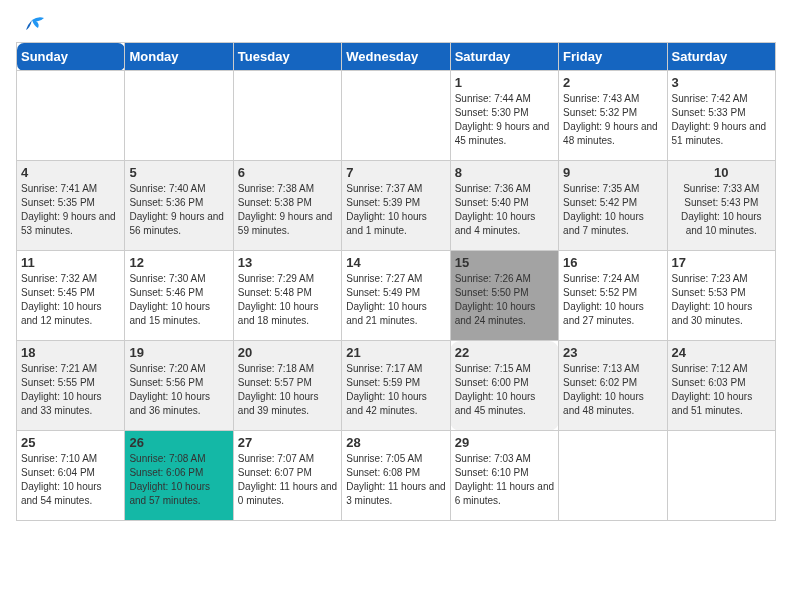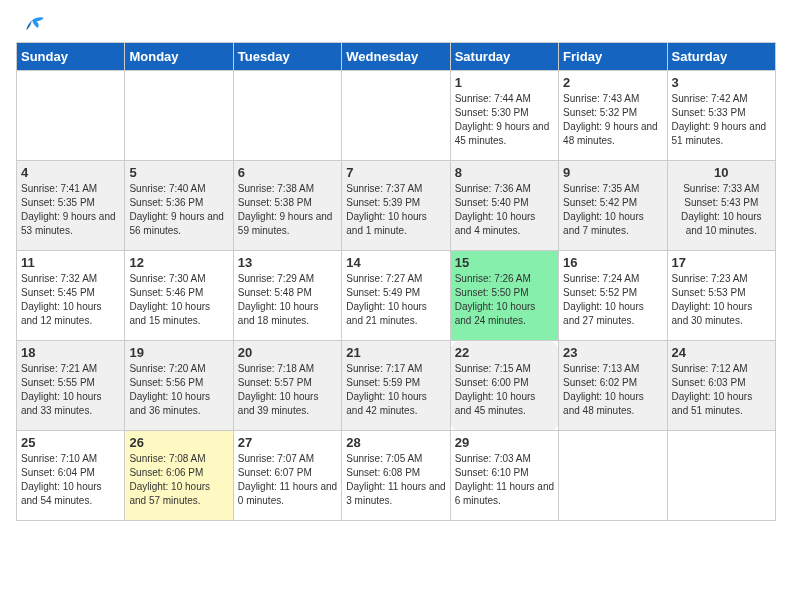--- a/index.html
+++ b/index.html
@@ -74,21 +74,21 @@
     }
     .empty-cell {
       background: #f9f9f9;
     }
     tr:nth-child(even) td {
       background-color: #f5f5f5;
     }
     tr:nth-child(odd) td {
       background-color: #ffffff;
     }
-    th:first-child { border-radius: 0; }
+    th:first-child { border-radius: 7px; }
   </style>
 </head>
 <body>
 
 <div class="header">
   <div class="logo">
     <div class="logo-line1">
       <span style="font-size:22px; font-weight:bold; color:#333;"></span>
       <svg width="28" height="22" viewBox="0 0 28 22">
         <path d="M14 4 Q20 0 26 2 Q22 6 18 5 Q22 8 20 12 Q16 10 14 4Z" fill="#2196F3"></path>
@@ -216,21 +216,21 @@
 Daylight: 10 hours
 and 18 minutes.</div>
         </td>
         <td style="background-color: rgb(255, 255, 255);">
           <span class="day-number">14</span>
           <div class="day-info">Sunrise: 7:27 AM
 Sunset: 5:49 PM
 Daylight: 10 hours
 and 21 minutes.</div>
         </td>
-        <td style="background-color: #86efac;">
+        <td style="background-color: #a3a3a3;">
           <span class="day-number">15</span>
           <div class="day-info">Sunrise: 7:26 AM
 Sunset: 5:50 PM
 Daylight: 10 hours
 and 24 minutes.</div>
         </td>
         <td style="background-color: rgb(255, 255, 255);">
           <span class="day-number">16</span>
           <div class="day-info">Sunrise: 7:24 AM
 Sunset: 5:52 PM
@@ -297,21 +297,21 @@
         </td>
       </tr>
       <tr>
         <td style="background-color: rgb(255, 255, 255); margin-top: 24px;">
           <span class="day-number">25</span>
           <div class="day-info">Sunrise: 7:10 AM
 Sunset: 6:04 PM
 Daylight: 10 hours
 and 54 minutes.</div>
         </td>
-        <td style="background-color: #fef9c3;">
+        <td style="background-color: #14b8a6;">
           <span class="day-number">26</span>
           <div class="day-info">Sunrise: 7:08 AM
 Sunset: 6:06 PM
 Daylight: 10 hours
 and 57 minutes.</div>
         </td>
         <td style="background-color: rgb(255, 255, 255);">
           <span class="day-number">27</span>
           <div class="day-info">Sunrise: 7:07 AM
 Sunset: 6:07 PM

